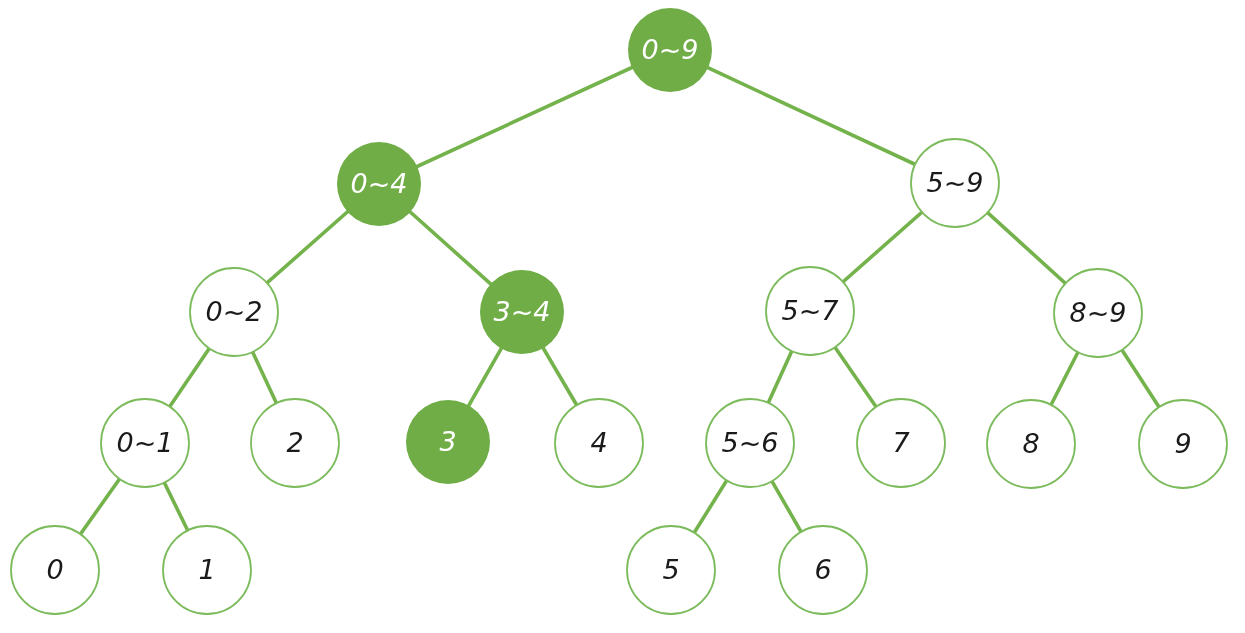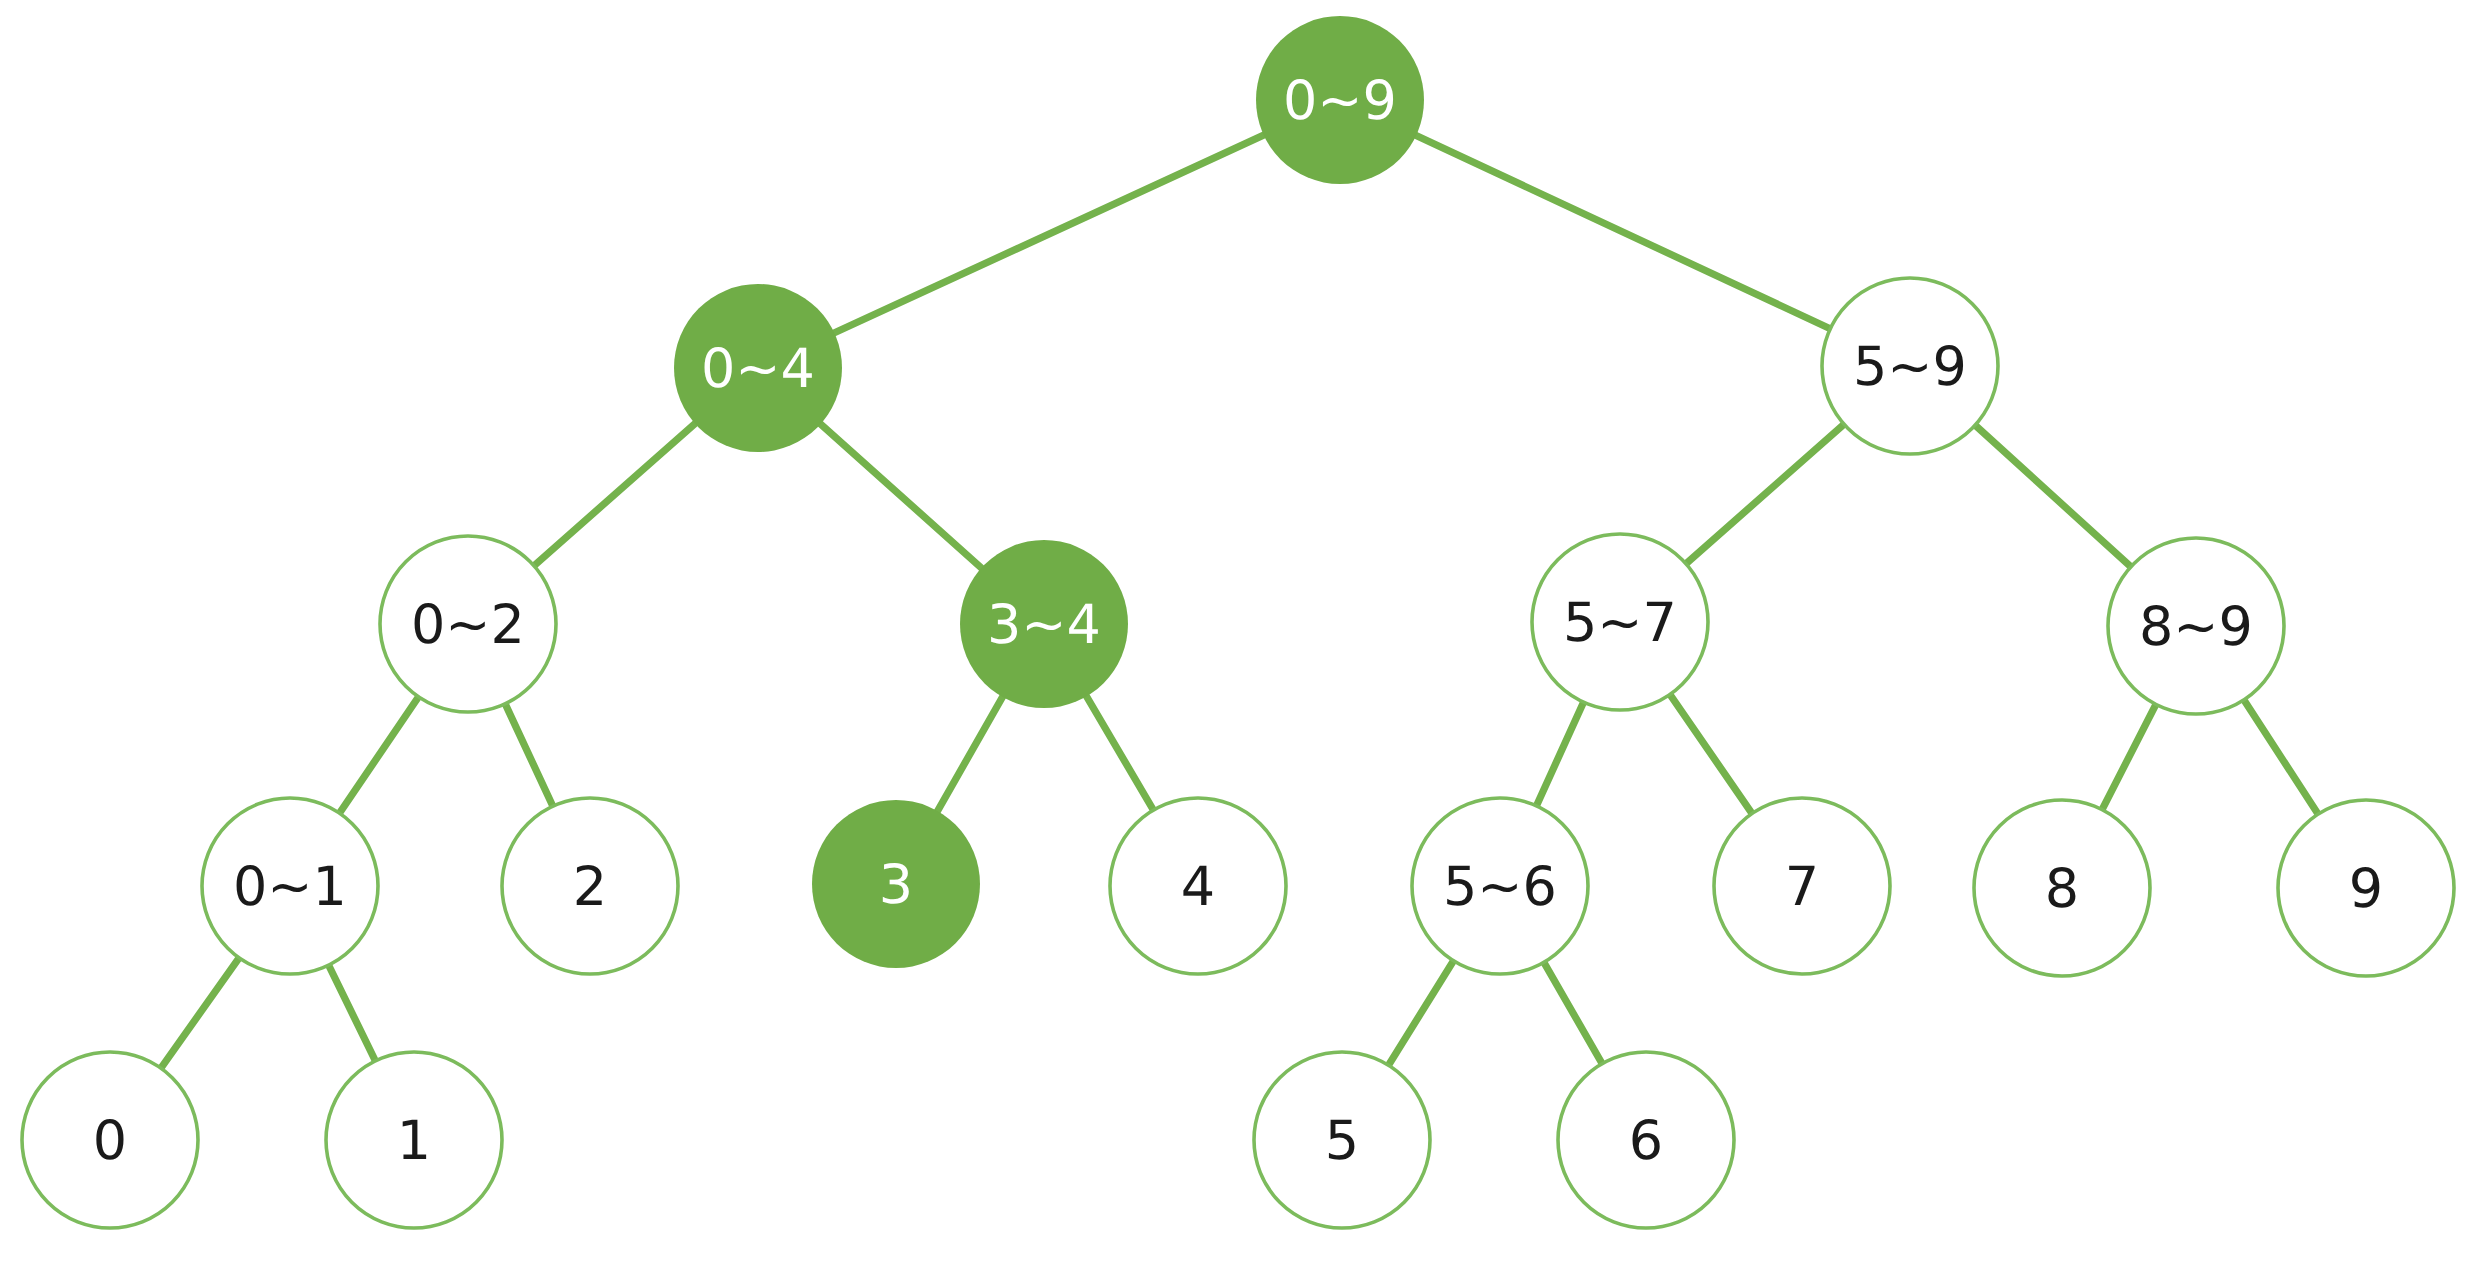--- a/index.html
+++ b/index.html
@@ -11,20 +11,21 @@
     width: 1245px;
     height: 633px;
     overflow: hidden;
     font-family: "DejaVu Sans", "Liberation Sans", sans-serif;
   }
   .canvas {
     position: relative;
     width: 1245px;
     height: 485px;
     background: #ffffff;
+    font-style: italic;
   }
   svg { display: block; }
   .node-label {
     font-family: "DejaVu Sans", "Liberation Sans", sans-serif;
     font-weight: 400;
   }
 </style>
 </head>
 <body>
 

